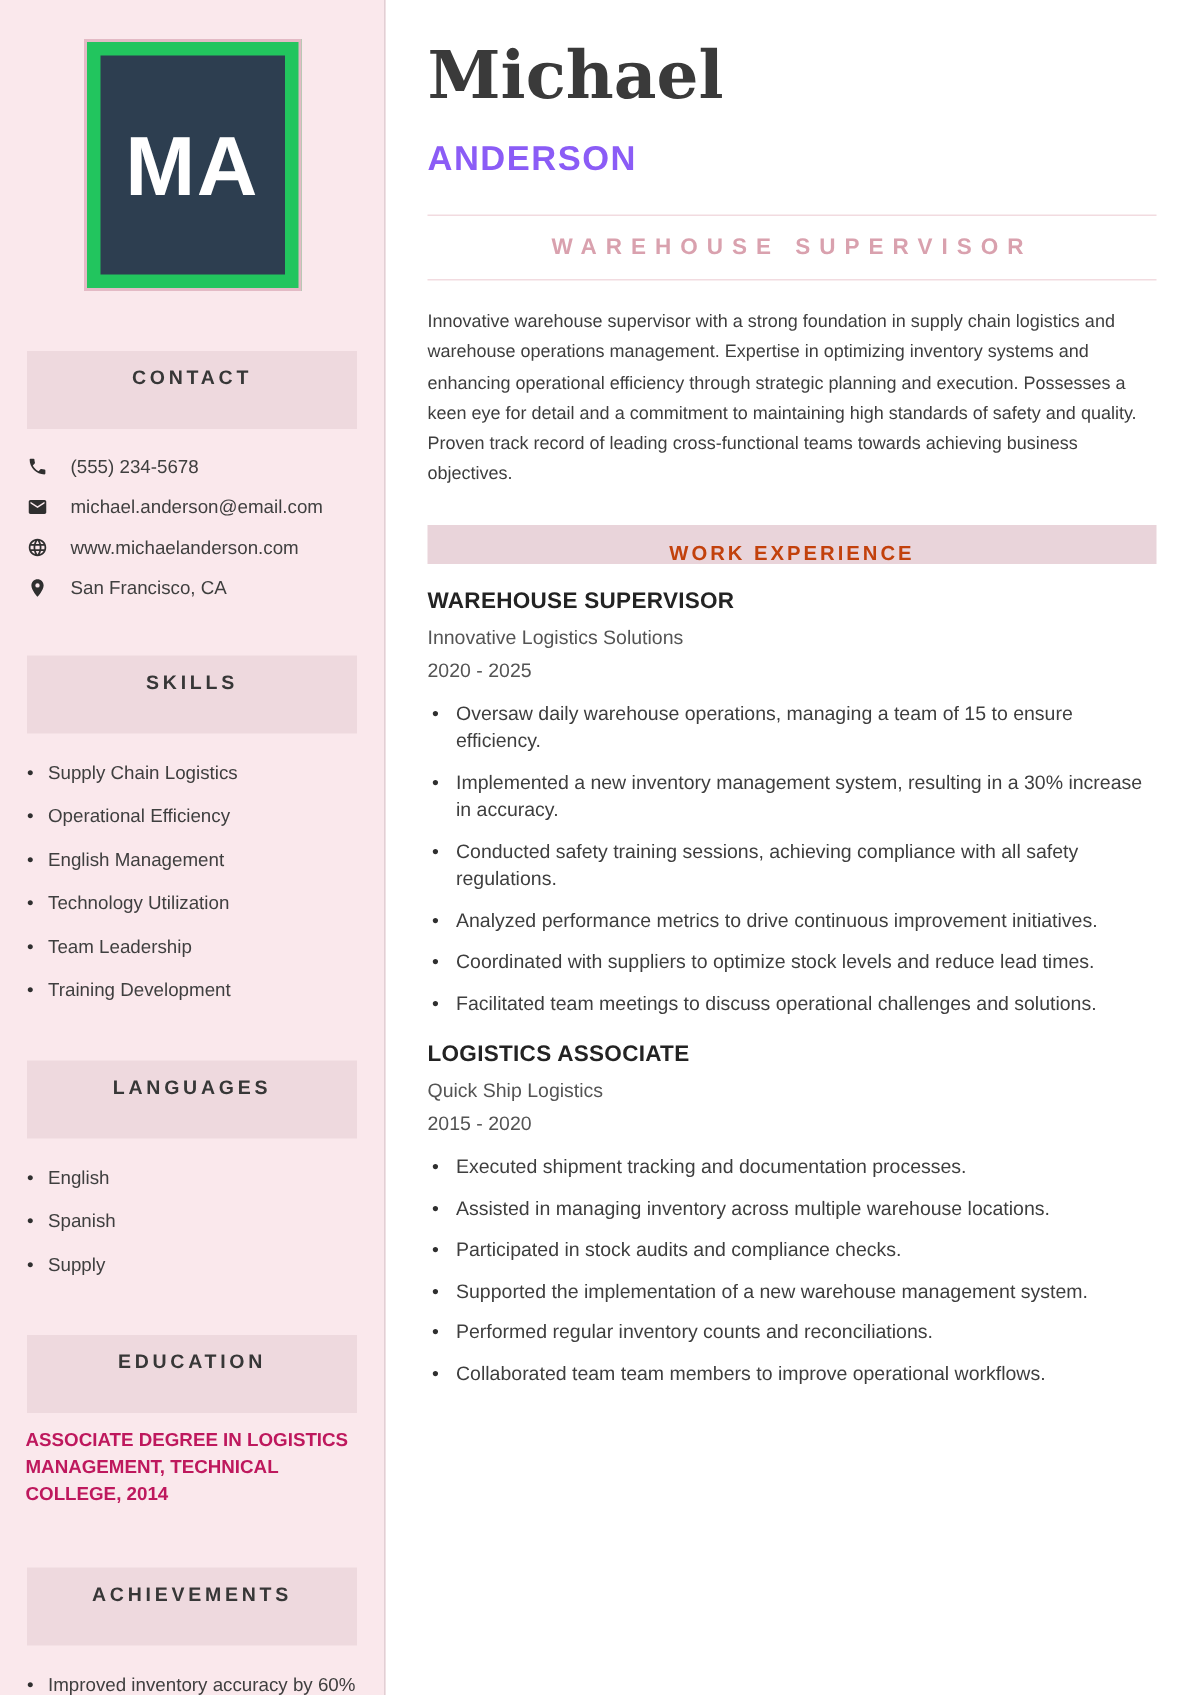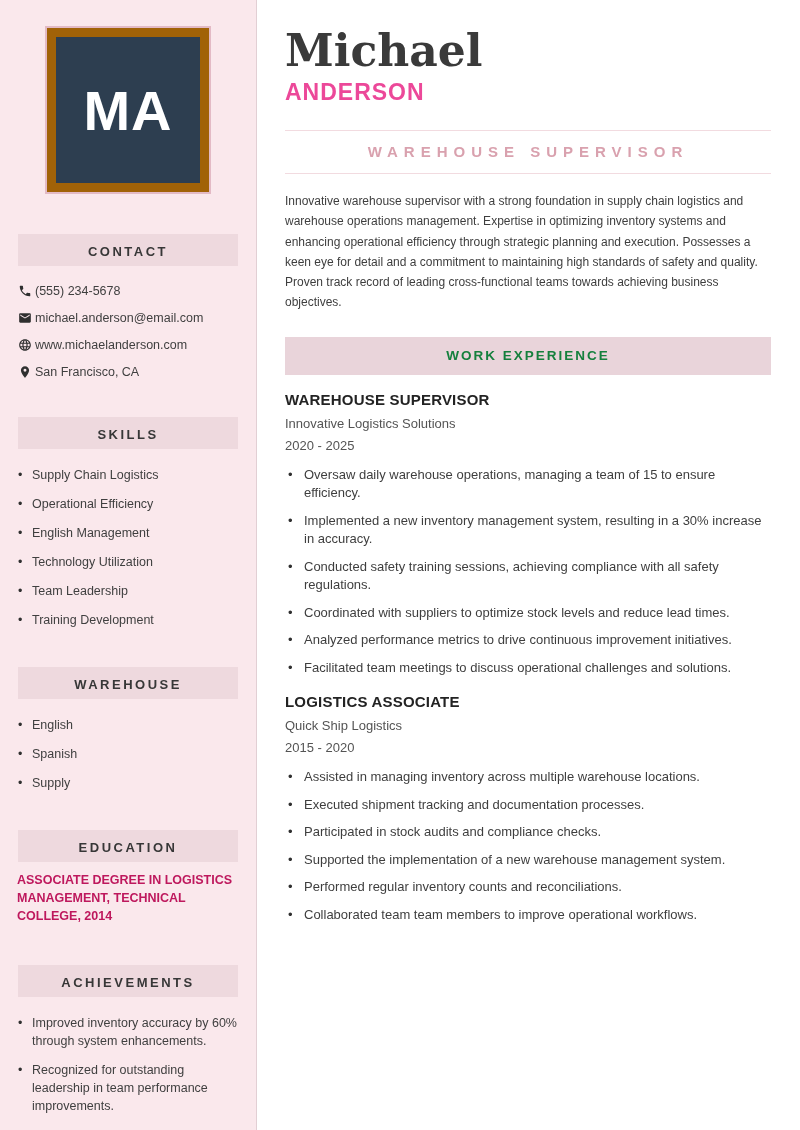--- a/index.html
+++ b/index.html
@@ -17,58 +17,58 @@
   
   .sidebar {
     position: absolute;
     left: 0; top: 0; bottom: 0;
     width: 257px;
     background: var(--sidebar-bg, #fae8ec);
     border-right: 1px solid #e2cfd4;
     padding-top: 26px;
   }
   .monogram-frame {
-    width: 166px;
+    width: 145px;
     height: 168px;
     margin: 0 auto;
-    background: #a16207;
+    background: #22c55e;
     border: 2px solid var(--monogram-border, #e3bac5);
     padding: 9px;
   }
   .monogram-box {
     width: 100%;
     height: 100%;
     background: var(--monogram-bg, #2d3e50);
     color: #ffffff;
     display: flex;
     align-items: center;
     justify-content: center;
     font-size: 56px;
     font-weight: 600;
     letter-spacing: 1px;
   }
   .side-section { margin-top: 38px; }
   .side-section.contact { margin-top: 40px; }
   .side-section.achievements { margin-top: 40px; }
   .side-header {
     margin: 0 18px;
-    height: 32px;
+    height: 52px;
     line-height: 36px;
     background: var(--sidebar-band-bg, #eed9de);
     text-align: center;
     font-size: 13px;
     font-weight: 700;
     letter-spacing: 2.5px;
     color: #373737;
   }
   .contact-list { list-style: none; margin: 18px 16px 0 18px; }
   .contact-list li {
     display: flex;
     align-items: center;
-    gap: 3px;
+    gap: 15px;
     margin-bottom: 13px;
     font-size: 12.5px;
     color: #3f3f3f;
   }
   .contact-list .cicon { width: 14px; height: 14px; flex: 0 0 14px; display: inline-flex; }
   .contact-list .cicon svg { width: 14px; height: 14px; fill: #2f2f2f; }
 
   .dot-list { list-style: none; margin: 17px 16px 0 18px; }
   .dot-list li {
     position: relative;
@@ -104,50 +104,50 @@
     font-family: "DejaVu Serif", serif;
     font-weight: 600;
     font-size: 44px;
     line-height: 50px;
     color: #3a3a3a;
   }
   .name-last {
     font-size: 23px;
     font-weight: 800;
     letter-spacing: 1px;
-    color: #ec4899;
-    margin-top: 3px;
+    color: #8b5cf6;
+    margin-top: 16px;
   }
   .title-band {
     margin-top: 24px;
     border-top: 1px solid var(--divider-pink, #f2dbe0);
     border-bottom: 1px solid var(--divider-pink, #f2dbe0);
     padding: 12px 0 13px 0;
     text-align: center;
     font-size: 15px;
     font-weight: 600;
     letter-spacing: 6px;
     color: var(--accent-pink-text, #d9a1ae);
   }
   .summary {
     margin-top: 17px;
     font-size: 12px;
     line-height: 20.3px;
     color: #3e3e3e;
   }
   .main-band {
     margin-top: 24px;
-    height: 38px;
+    height: 26px;
     line-height: 38px;
     background: var(--main-band-bg, #e9d4da);
     text-align: center;
     font-size: 13.5px;
     font-weight: 700;
     letter-spacing: 2px;
-    color: #15803d;
+    color: #c2410c;
   }
   .job { margin-top: 16px; }
   .job-title {
     font-size: 15px;
     font-weight: 700;
     color: #232323;
     letter-spacing: 0.2px;
   }
   .job-company { font-size: 13px; color: #545454; margin-top: 8px; }
   .job-dates { font-size: 13px; color: #545454; margin-top: 7px; }
@@ -223,21 +223,21 @@
         <li>Supply Chain Logistics</li>
         <li>Operational Efficiency</li>
         <li>English Management</li>
         <li>Technology Utilization</li>
         <li>Team Leadership</li>
         <li>Training Development</li>
       </ul>
     </section>
 
     <section class="side-section">
-      <div class="side-header">WAREHOUSE</div>
+      <div class="side-header">LANGUAGES</div>
       <ul class="dot-list">
         <li>English</li>
         <li>Spanish</li>
         <li>Supply</li>
       </ul>
     </section>
 
     <section class="side-section">
       <div class="side-header">EDUCATION</div>
       <p class="edu-text">ASSOCIATE DEGREE IN LOGISTICS MANAGEMENT, TECHNICAL COLLEGE, 2014</p>
@@ -266,33 +266,33 @@
     <div class="main-band">WORK EXPERIENCE</div>
 
     <article class="job">
       <h3 class="job-title">WAREHOUSE SUPERVISOR</h3>
       <div class="job-company">Innovative Logistics Solutions</div>
       <div class="job-dates">2020 - 2025</div>
       <ul class="job-bullets">
         <li>Oversaw daily warehouse operations, managing a team of 15 to ensure efficiency.</li>
         <li>Implemented a new inventory management system, resulting in a 30% increase in accuracy.</li>
         <li>Conducted safety training sessions, achieving compliance with all safety regulations.</li>
+        <li>Analyzed performance metrics to drive continuous improvement initiatives.</li>
         <li>Coordinated with suppliers to optimize stock levels and reduce lead times.</li>
-        <li>Analyzed performance metrics to drive continuous improvement initiatives.</li>
         <li>Facilitated team meetings to discuss operational challenges and solutions.</li>
       </ul>
     </article>
 
     <article class="job">
       <h3 class="job-title">LOGISTICS ASSOCIATE</h3>
       <div class="job-company">Quick Ship Logistics</div>
       <div class="job-dates">2015 - 2020</div>
       <ul class="job-bullets">
+        <li>Executed shipment tracking and documentation processes.</li>
         <li>Assisted in managing inventory across multiple warehouse locations.</li>
-        <li>Executed shipment tracking and documentation processes.</li>
         <li>Participated in stock audits and compliance checks.</li>
         <li>Supported the implementation of a new warehouse management system.</li>
         <li>Performed regular inventory counts and reconciliations.</li>
         <li>Collaborated team team members to improve operational workflows.</li>
       </ul>
     </article>
 
   </main>
 </div>
 

